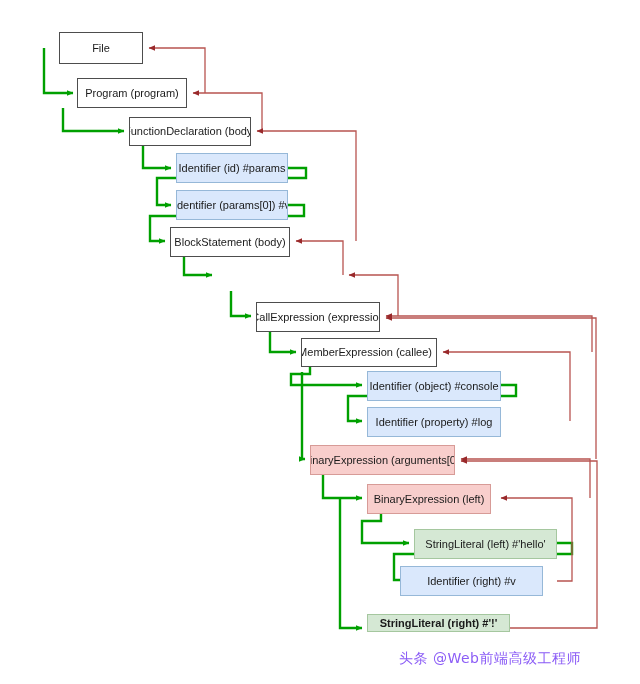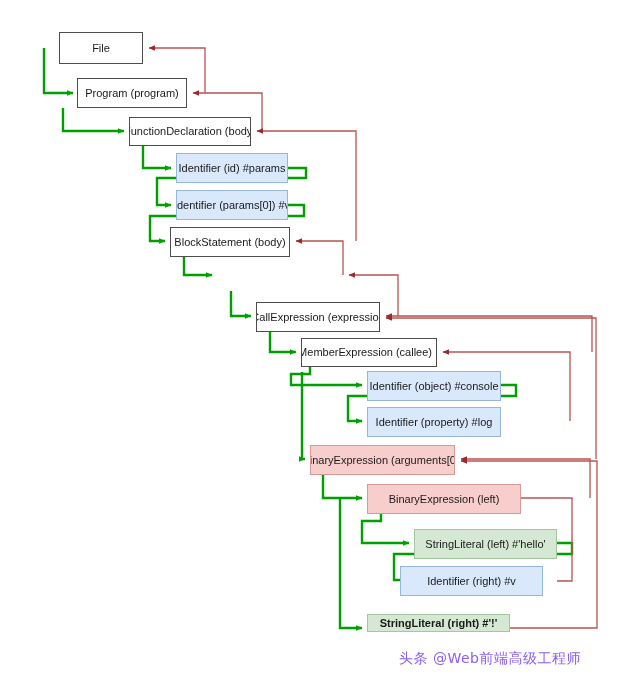--- a/index.html
+++ b/index.html
@@ -153,21 +153,21 @@
   </div>
 
   <div class="node blue" style="left:367px; top:407px; width:134px; height:30px;">
     <span>Identifier (property)  #log</span>
   </div>
 
   <div class="node pink" style="left:310px; top:445px; width:145px; height:30px;">
     <span>BinaryExpression (arguments[0])</span>
   </div>
 
-  <div class="node pink" style="left:367px; top:484px; width:154px; height:30px;">
+  <div class="node pink" style="left:367px; top:484px; width:124px; height:30px;">
     <span>BinaryExpression (left)</span>
   </div>
 
   <div class="node green" style="left:414px; top:529px; width:143px; height:30px;">
     <span>StringLiteral (left)  #'hello'</span>
   </div>
 
   <div class="node blue" style="left:400px; top:566px; width:143px; height:30px;">
     <span>Identifier (right)  #v</span>
   </div>

